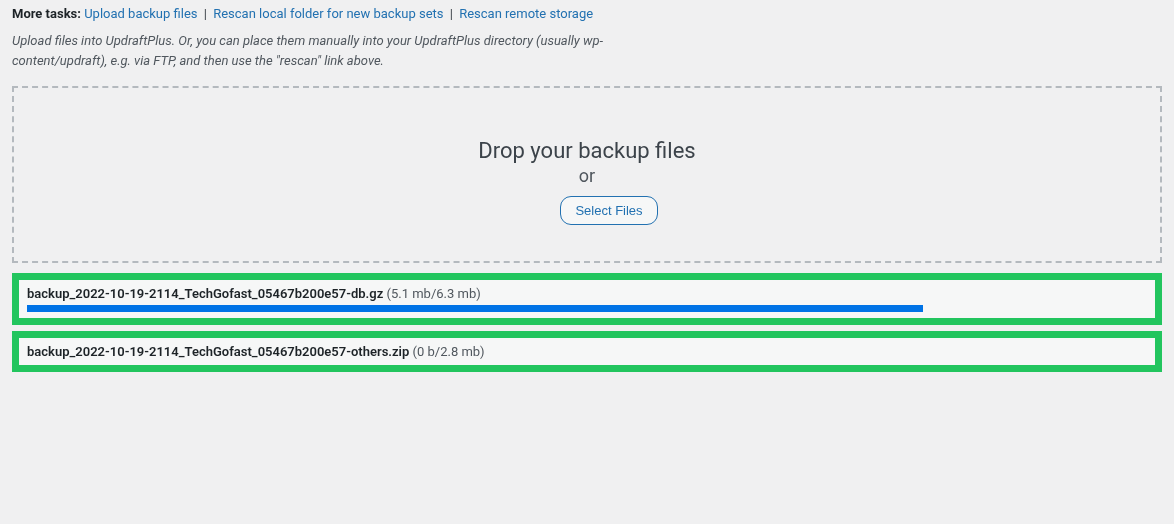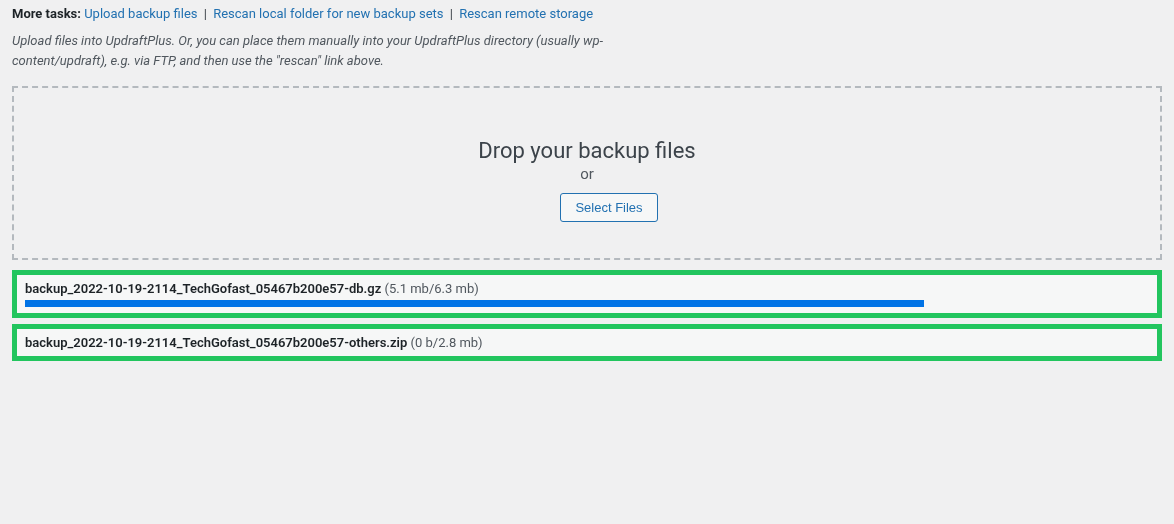--- a/index.html
+++ b/index.html
@@ -43,39 +43,39 @@
       text-align: center;
       margin-bottom: 10px;
     }
     .drop-heading {
       font-size: 22px;
       font-weight: 400;
       color: #3c434a;
       margin-bottom: 2px;
     }
     .or-text {
-      font-size: 15px;
+      font-size: 18px;
       color: #50575e;
       margin-bottom: 10px;
       text-align: center;
     }
     .select-btn {
       display: inline-block;
       border: 1px solid #2271b1;
       color: #2271b1;
       background: #f6f7f7;
       padding: 6px 14px;
       font-size: 13px;
       cursor: pointer;
-      border-radius: 3px;
+      border-radius: 11px;
       margin-left: 44px;
     }
     .upload-row {
       background: #f6f7f7;
-      border: 5px solid #22c55e;
+      border: 7px solid #22c55e;
       padding: 6px 8px;
       margin-bottom: 6px;
       font-size: 13px;
       color: #3c434a;
     }
     .upload-filename {
       font-weight: 600;
       color: #1d2327;
     }
     .upload-size {

